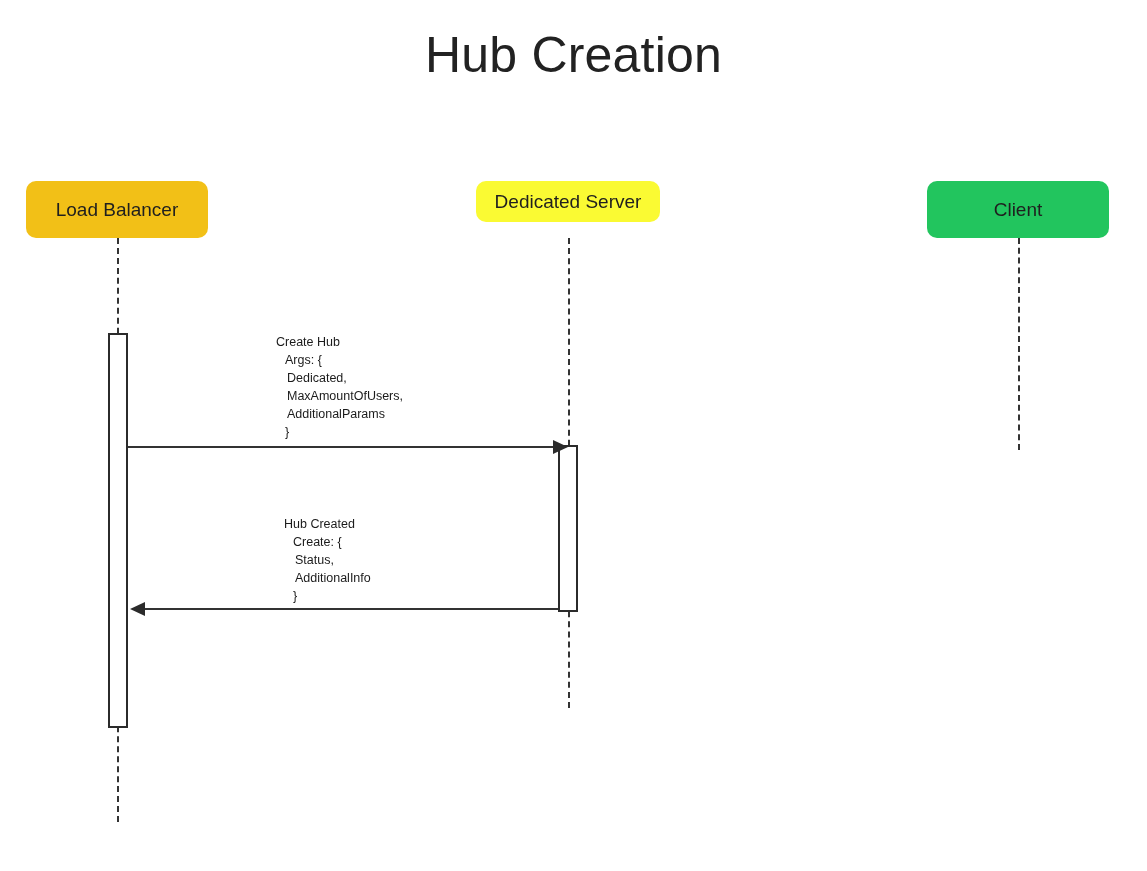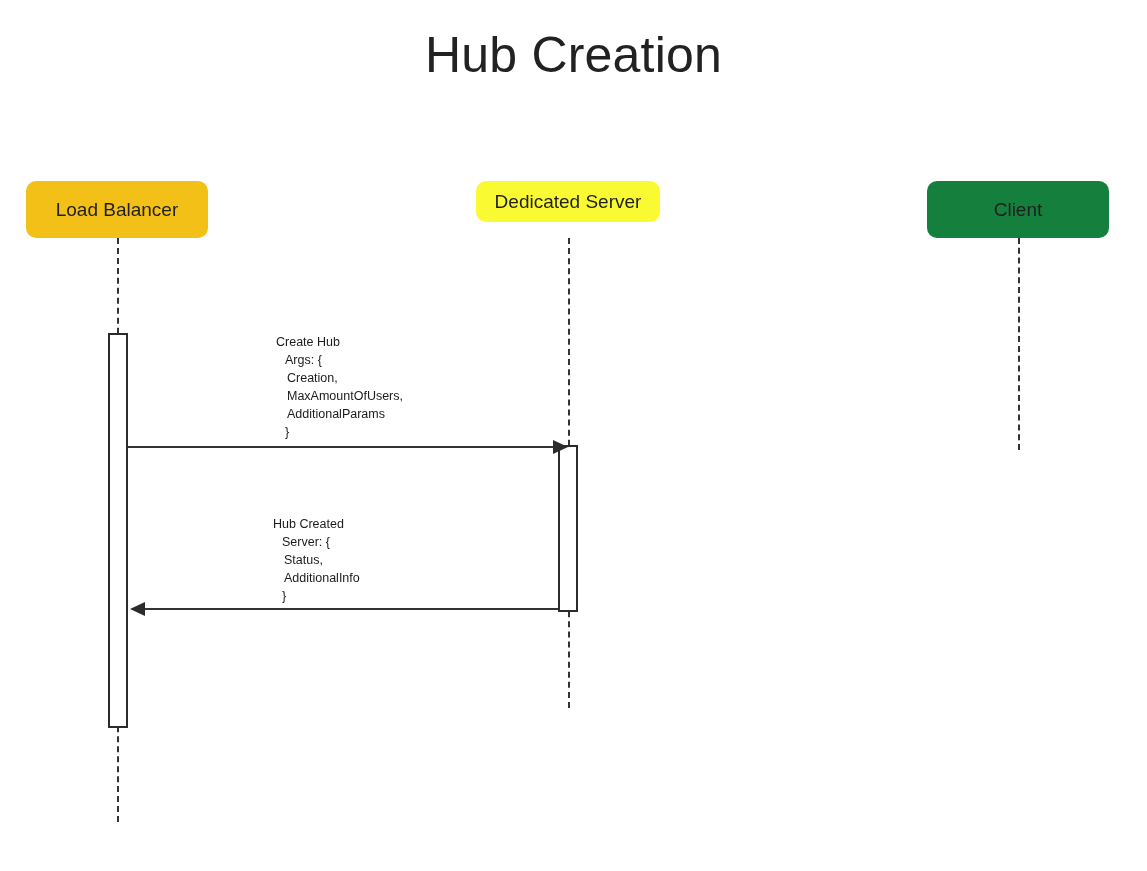--- a/index.html
+++ b/index.html
@@ -126,31 +126,31 @@
     </div>
 
   <div id="activations-layer">
       <div class="activation" style="left: 108px; top: 333px; width: 20px; height: 395px;"></div>
       <div class="activation" style="left: 558px; top: 445px; width: 20px; height: 167px;"></div>
     </div>
 
   <div id="messages-layer">
       <div class="msg-line" style="left: 128px; top: 446px; width: 425px;"></div>
       <div class="arrowhead right" style="top: 440px; left: 553px;"></div>
-      <div class="msg-text" style="left: 276px; top: 333px;"><span class="msg-title">Create Hub</span><span class="msg-line-plain">Args: {</span><span class="msg-line-indent">Creation,</span><span class="msg-line-indent">MaxAmountOfUsers,</span><span class="msg-line-indent">AdditionalParams</span><span class="msg-line-plain">}</span></div>
+      <div class="msg-text" style="left: 276px; top: 333px;"><span class="msg-title">Create Hub</span><span class="msg-line-plain">Args: {</span><span class="msg-line-indent">Dedicated,</span><span class="msg-line-indent">MaxAmountOfUsers,</span><span class="msg-line-indent">AdditionalParams</span><span class="msg-line-plain">}</span></div>
       <div class="msg-line" style="left: 145px; top: 608px; width: 413px;"></div>
       <div class="arrowhead left" style="top: 602px; left: 130px;"></div>
-      <div class="msg-text" style="left: 273px; top: 515px;"><span class="msg-title">Hub Created</span><span class="msg-line-plain">Server: {</span><span class="msg-line-indent">Status,</span><span class="msg-line-indent">AdditionalInfo</span><span class="msg-line-plain">}</span></div>
+      <div class="msg-text" style="left: 284px; top: 515px;"><span class="msg-title">Hub Created</span><span class="msg-line-plain">Create: {</span><span class="msg-line-indent">Status,</span><span class="msg-line-indent">AdditionalInfo</span><span class="msg-line-plain">}</span></div>
     </div>
 
   <div id="participants-layer">
       <div class="participant-box" style="left: 26px; top: 181px; width: 182px; height: 57px; background: rgb(242, 192, 23); text-align: center;">
         <span class="participant-label">Load Balancer</span>
       </div>
       <div class="participant-box" style="left: 476px; top: 181px; width: 184px; height: 41px; background: rgb(250, 250, 51);">
         <span class="participant-label">Dedicated Server</span>
       </div>
-      <div class="participant-box" style="left: 927px; top: 181px; width: 182px; height: 57px; background: #15803d;">
+      <div class="participant-box" style="left: 927px; top: 181px; width: 182px; height: 57px; background: #22c55e;">
         <span class="participant-label">Client</span>
       </div>
     </div>
 
 </div>
 
 </body></html>

